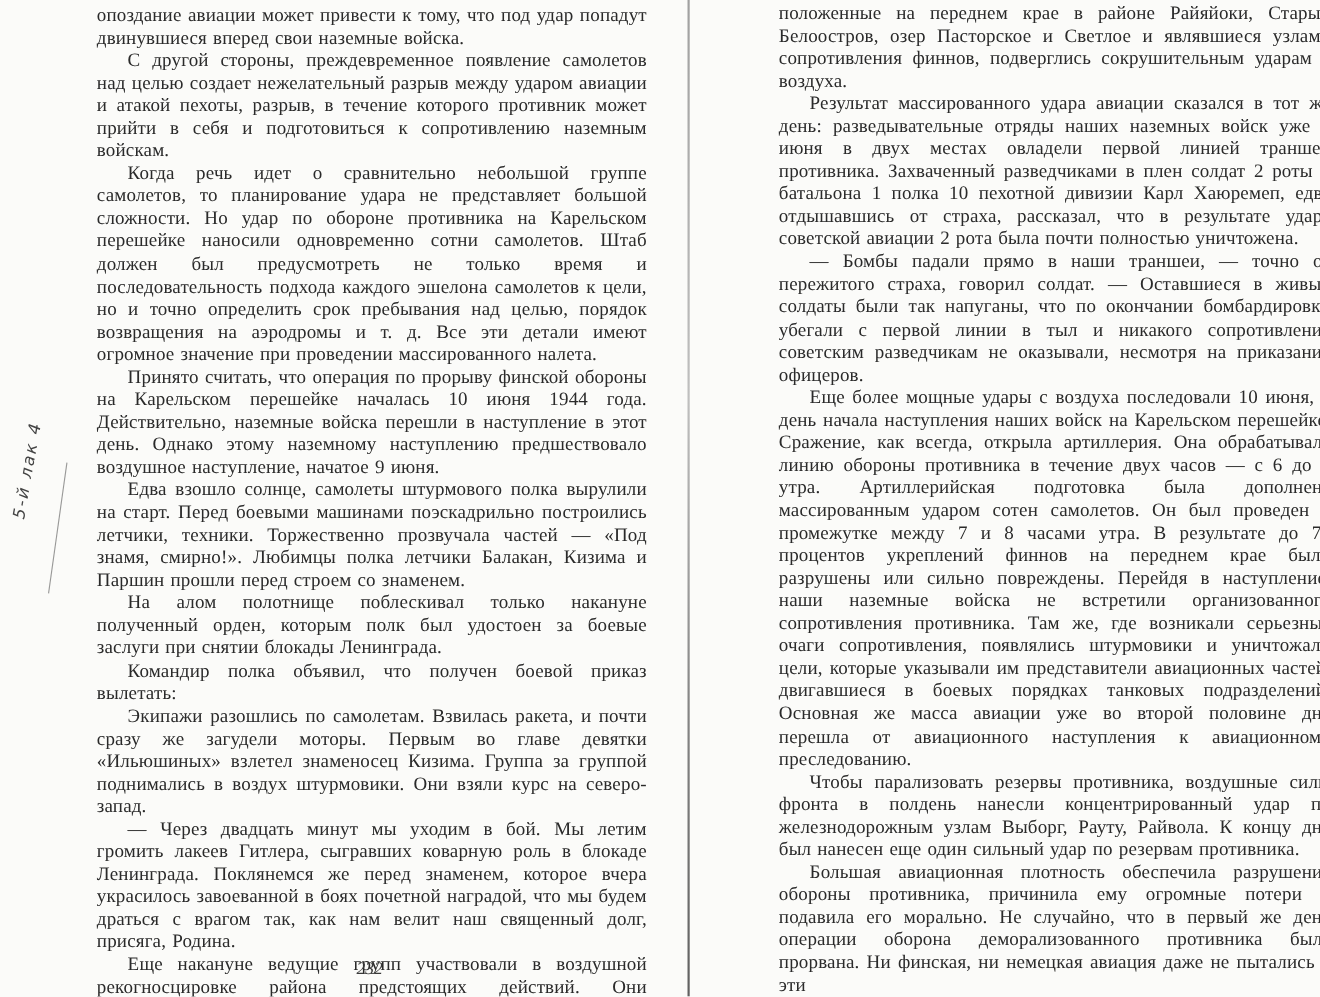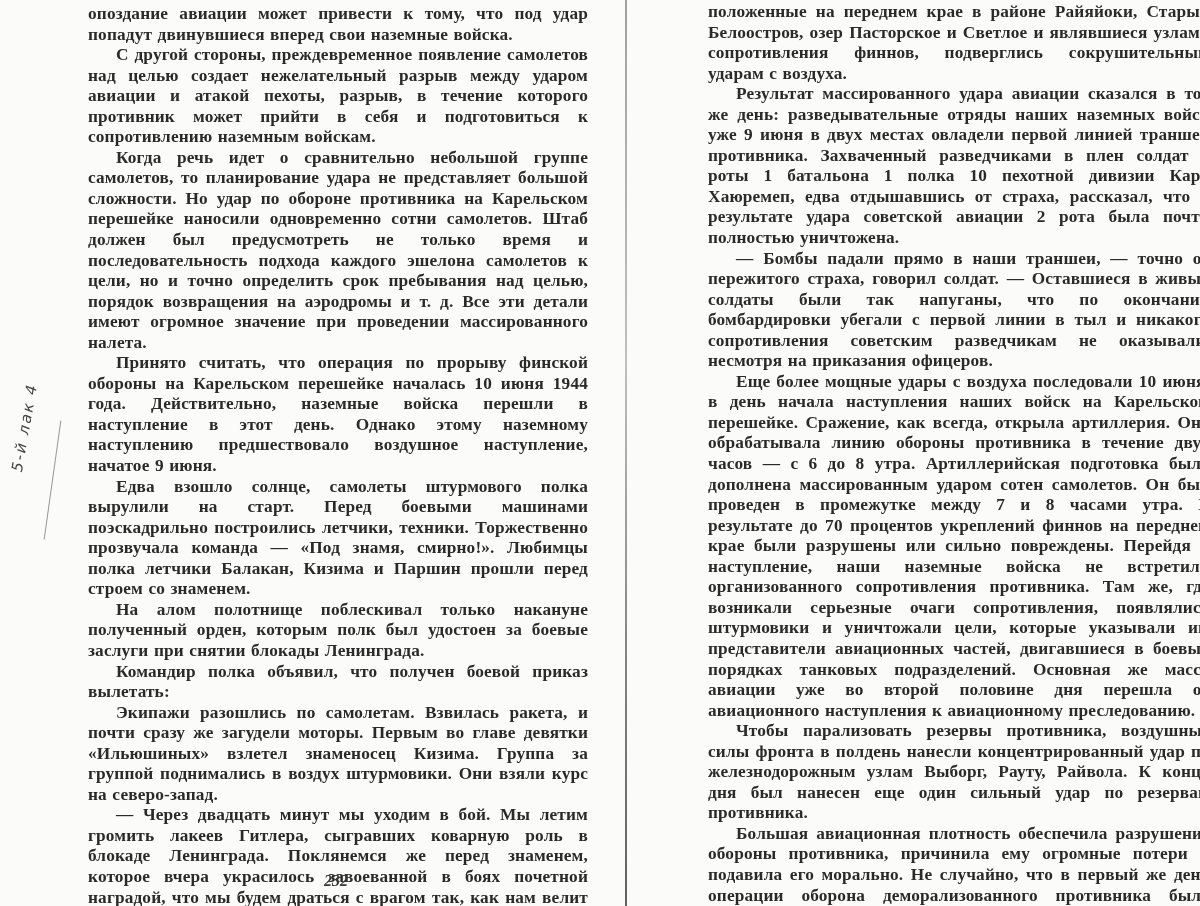--- a/index.html
+++ b/index.html
@@ -5,21 +5,21 @@
     html, body { margin: 0; padding: 0; }
     body {
       width: 1200px; height: 906px; overflow: hidden;
       background: #fbfbf9;
       position: relative;
       font-family: "Liberation Serif", "DejaVu Serif", serif;
       color: #2a2a2a;
     }
     .spread { position: absolute; inset: 0; }
     .page {
-      position: absolute; top: 0; height: 906px; font-weight: bold;
+      position: absolute; top: 0; height: 906px;
     }
     .page-left { left: 88px; width: 500px; }
     .page-right { left: 708px; width: 502px; }
     .text {
       font-size: 17.3px;
       line-height: 20.55px;
       text-align: justify;
       letter-spacing: 0.15px;
       word-spacing: 1px;
     }
@@ -57,21 +57,21 @@
 
   <div class="margin-line"></div>
   <div class="margin-note">5-й лак 4</div>
 
   <div class="page page-left">
     <div class="text">
       <p class="para">опоздание авиации может привести к тому, что под удар попадут двинувшиеся вперед свои наземные войска.</p>
       <p class="para indent">С другой стороны, преждевременное появление самолетов над целью создает нежелательный разрыв между ударом авиации и атакой пехоты, разрыв, в течение которого противник может прийти в себя и подготовиться к сопротивлению наземным войскам.</p>
       <p class="para indent">Когда речь идет о сравнительно небольшой группе самолетов, то планирование удара не представляет большой сложности. Но удар по обороне противника на Карельском перешейке наносили одновременно сотни самолетов. Штаб должен был предусмотреть не только время и последовательность подхода каждого эшелона самолетов к цели, но и точно определить срок пребывания над целью, порядок возвращения на аэродромы и т. д. Все эти детали имеют огромное значение при проведении массированного налета.</p>
       <p class="para indent">Принято считать, что операция по прорыву финской обороны на Карельском перешейке началась 10 июня 1944 года. Действительно, наземные войска перешли в наступление в этот день. Однако этому наземному наступлению предшествовало воздушное наступление, начатое 9 июня.</p>
-      <p class="para indent">Едва взошло солнце, самолеты штурмового полка вырулили на старт. Перед боевыми машинами поэскадрильно построились летчики, техники. Торжественно прозвучала команда — «Под знамя, смирно!». Любимцы полка летчики Балакан, Кизима и Паршин прошли перед строем со знаменем.</p>
+      <p class="para indent">Едва взошло солнце, самолеты штурмового полка вырулили на старт. Перед боевыми машинами поэскадрильно построились летчики, техники. Торжественно прозвучала частей — «Под знамя, смирно!». Любимцы полка летчики Балакан, Кизима и Паршин прошли перед строем со знаменем.</p>
       <p class="para indent">На алом полотнище поблескивал только накануне полученный орден, которым полк был удостоен за боевые заслуги при снятии блокады Ленинграда.</p>
       <p class="para indent">Командир полка объявил, что получен боевой приказ вылетать:</p>
       <p class="para indent">Экипажи разошлись по самолетам. Взвилась ракета, и почти сразу же загудели моторы. Первым во главе девятки «Ильюшиных» взлетел знаменосец Кизима. Группа за группой поднимались в воздух штурмовики. Они взяли курс на северо-запад.</p>
       <p class="para indent">— Через двадцать минут мы уходим в бой. Мы летим громить лакеев Гитлера, сыгравших коварную роль в блокаде Ленинграда. Поклянемся же перед знаменем, которое вчера украсилось завоеванной в боях почетной наградой, что мы будем драться с врагом так, как нам велит наш священный долг, присяга, Родина.</p>
       <p class="para indent">Еще накануне ведущие групп участвовали в воздушной рекогносцировке района предстоящих действий. Они познакомились с целями, по которым нужно было наносить удар.</p>
 
     </div>
     <div class="page-num">232</div>
   </div>
 

